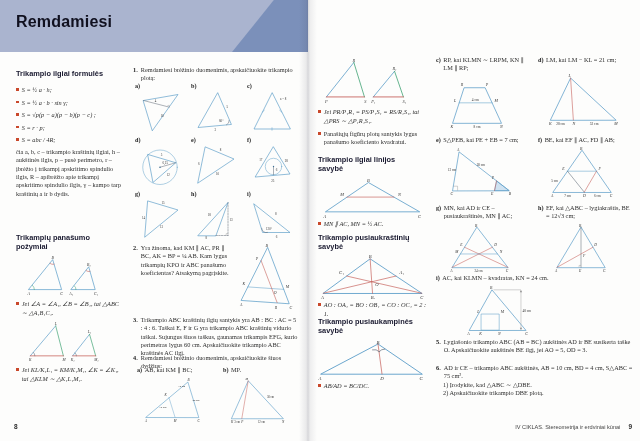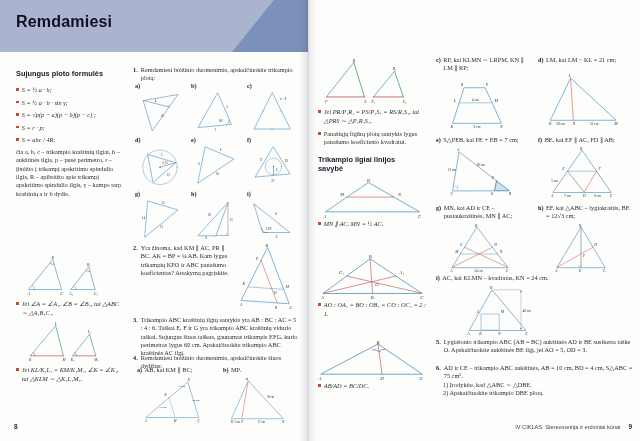--- a/index.html
+++ b/index.html
@@ -39,21 +39,21 @@
 </style>
 </head>
 <body>
 
 <div class="abs header-band"></div>
 <div class="abs header-accent"></div>
 <div class="abs page-title">Remdamiesi</div>
 <div class="abs gutter"></div>
 
 <div class="abs" style="left:16px;top:64px;width:110px;height:360px;">
-  <div class="abs h3" style="left:0;top:6px;width:110px;">Sujungus ploto formulės</div>
+  <div class="abs h3" style="left:0;top:6px;width:110px;">Trikampio ilgiai formulės</div>
   <div class="abs" style="left:0;top:22px;width:110px;">
     <div class="f-row">
         <span class="sq"></span>
         <span class="math">S = ½ a · h;</span>
       </div>
     <div class="f-row">
         <span class="sq"></span>
         <span class="math">S = ½ a · b · sin γ;</span>
       </div>
     <div class="f-row">
@@ -63,20 +63,21 @@
     <div class="f-row">
         <span class="sq"></span>
         <span class="math">S = r · p;</span>
       </div>
     <div class="f-row">
         <span class="sq"></span>
         <span class="math">S = abc / 4R;</span>
       </div>
   </div>
   <div class="abs body-t" style="left:0;top:84px;width:110px;">čia a, b, c – trikampio kraštinių ilgiai, h – aukštinės ilgis, p – pusė perimetro, r – įbrėžto į trikampį apskritimo spindulio ilgis, R – apibrėžto apie trikampį apskritimo spindulio ilgis, γ – kampo tarp kraštinių a ir b dydis.</div>
+  <div class="abs h3" style="left:0;top:170px;width:100px;">Trikampių panašumo požymiai</div>
 
   <svg class="abs" style="left:0;top:192px;" width="104" height="40" viewBox="0 0 104 50">
     <g>
       <polygon class="ln" points="3,42 44,42 33,5"></polygon>
       <polygon class="ln" points="56,42 86,42 78,14"></polygon>
       <path class="ln grn thin" d="M 10,42 A 7 7 0 0 0 7.4,36.5"></path>
       <path class="ln red thin" d="M 29.5,9.3 A 5.5 5.5 0 0 0 34.6,10.3"></path>
       <path class="ln grn thin" d="M 62,42 A 6 6 0 0 0 60,37.3"></path>
       <path class="ln red thin" d="M 74.6,18.3 A 5.5 5.5 0 0 0 79.5,19.3"></path>
     </g>
@@ -340,40 +341,42 @@
     <text class="vl" x="21" y="20">M</text>
     <text class="vl" x="84" y="20">N</text>
     <text class="vl" x="2" y="43.5">A</text>
     <text class="vl" x="106" y="43.5">C</text>
   </svg>
   <div class="abs rule-row" style="left:0;top:164px;width:112px;">
     <span class="sq"></span>
       <span class="math">MN ∥ AC, MN = ½ AC.</span>
   </div>
 
+  <div class="abs h3" style="left:0;top:178px;width:100px;">Trikampio pusiaukraštinių savybė</div>
   <svg class="abs" style="left:0;top:199px;" width="110" height="44" viewBox="0 0 110 46">
     <g>
       <polygon class="ln" points="3,40 52,4 106,40"></polygon>
       <line class="ln red thin" x1="3" y1="40" x2="79" y2="22"></line>
       <line class="ln red thin" x1="52" y1="4" x2="54.5" y2="40"></line>
       <line class="ln red thin" x1="106" y1="40" x2="27.5" y2="22"></line>
     </g>
     <text class="vl" x="52" y="3.5">B</text>
     <text class="vl" x="22" y="20">C₁</text>
     <text class="vl" x="85" y="20">A₁</text>
     <text class="vl" x="59" y="32">O</text>
     <text class="vl" x="2" y="46">A</text>
     <text class="vl" x="55" y="46">B₁</text>
     <text class="vl" x="106" y="46">C</text>
   </svg>
   <div class="abs rule-row" style="left:0;top:245px;width:112px;">
     <span class="sq"></span>
       <span class="math">AO : OA₁ = BO : OB₁ = CO : OC₁ = 2 : 1.</span>
   </div>
 
+  <div class="abs h3" style="left:0;top:262px;width:100px;">Trikampio pusiaukampinės savybė</div>
   <svg class="abs" style="left:0;top:284px;" width="108" height="40" viewBox="0 0 108 40">
     <g>
       <polygon class="ln" points="3,34 60,4 104,34"></polygon>
       <line class="ln red thin" x1="60" y1="4" x2="64" y2="34"></line>
       <path class="ln drk thin" d="M 54.5,9.8 A 7 7 0 0 1 61.2,11.6"></path>
       <path class="ln drk thin" d="M 61.2,11.6 A 7 7 0 0 1 66.8,9.1"></path>
     </g>
     <text class="vl" x="60" y="3.5">B</text>
     <text class="vl" x="2" y="40">A</text>
     <text class="vl" x="64" y="40">D</text>

